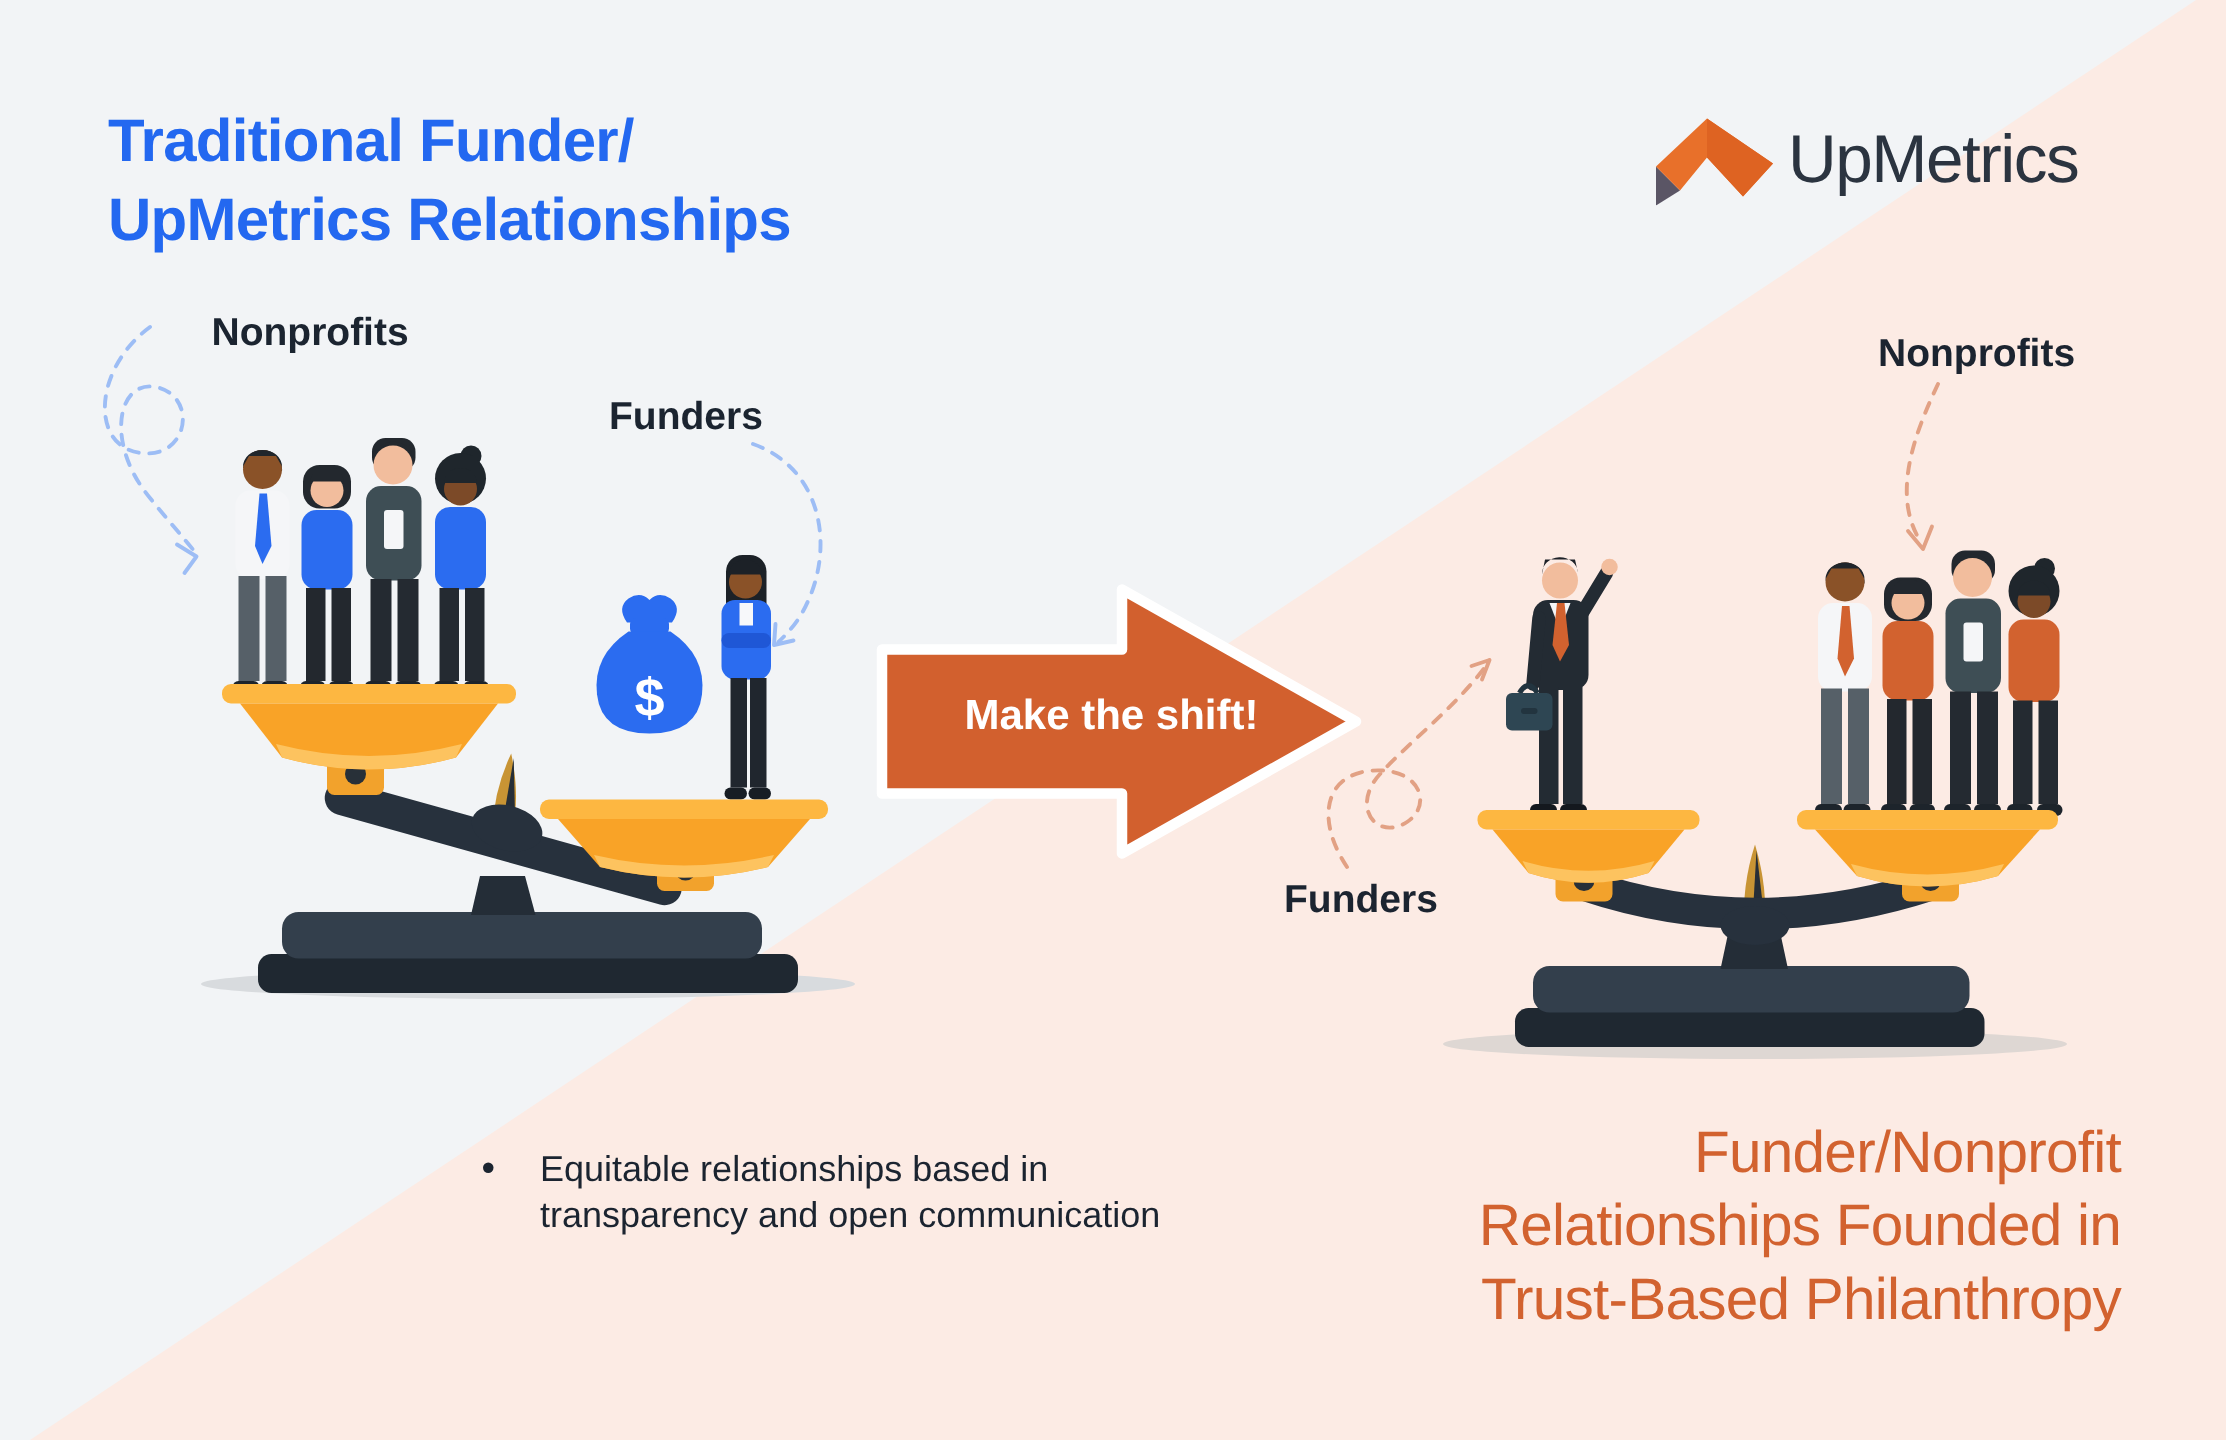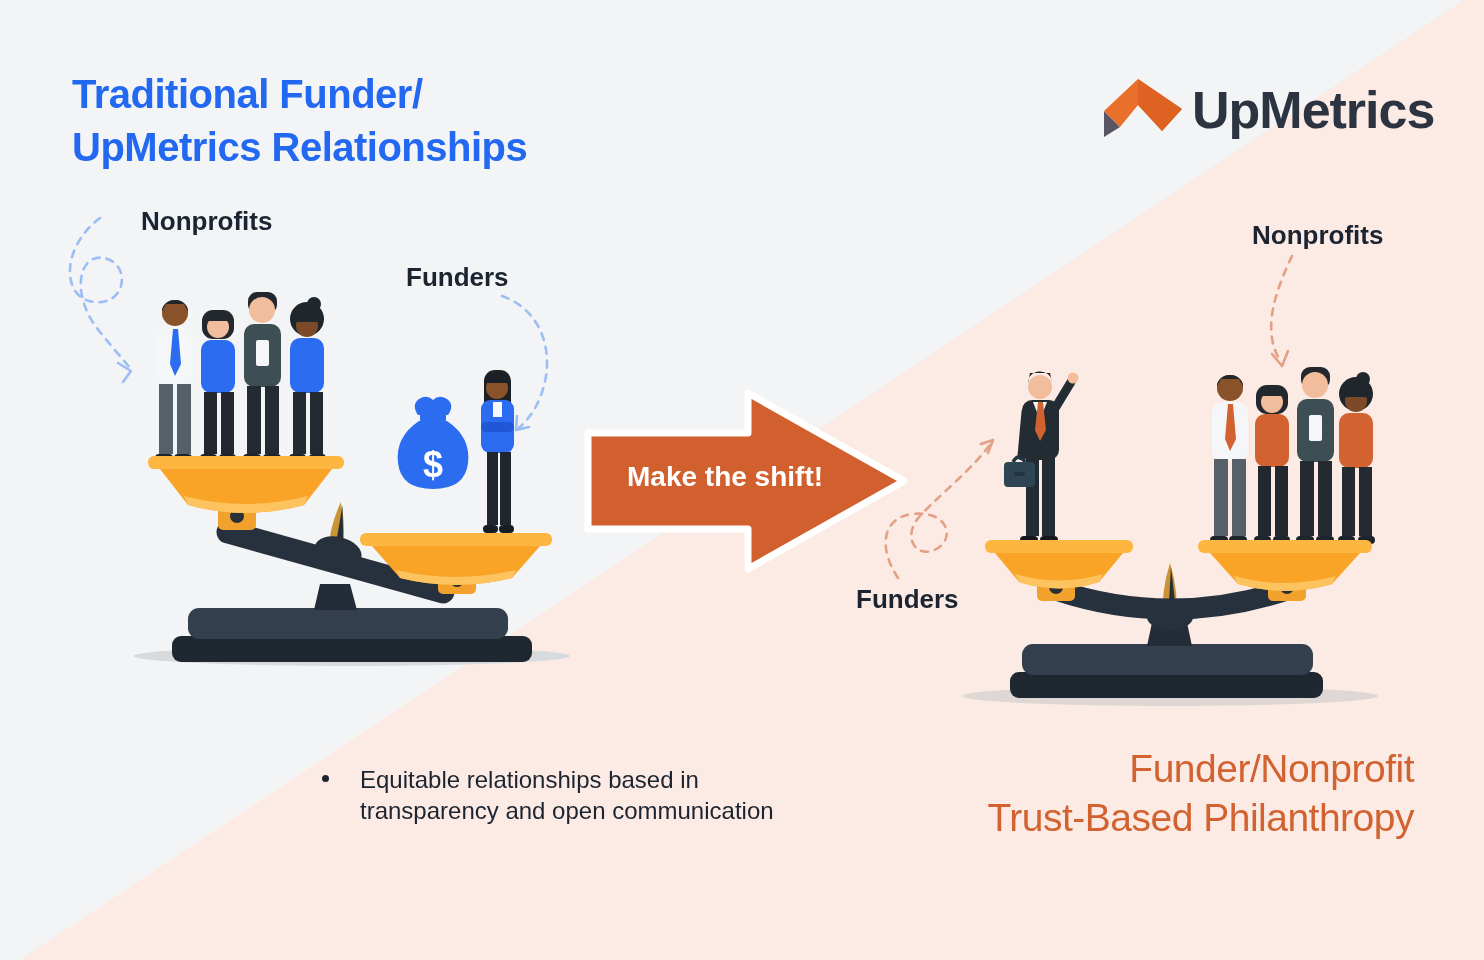--- a/index.html
+++ b/index.html
@@ -13,23 +13,23 @@
   .title-orange{left:810px;top:744px;width:604px;text-align:right;font-size:39px;
                 line-height:49px;font-weight:400;color:#d2622f;letter-spacing:-.5px;}
   .bullets{display:flex;flex-direction:column;}
   .bullets.top{left:610px;top:106px;gap:13px;}
   .bullets.bottom{left:322px;top:764px;gap:20px;}
   .bullet-item{display:flex;align-items:flex-start;}
   .dot{width:7px;height:7px;border-radius:50%;background:#1b2430;flex:0 0 7px;margin-top:11px;}
   .bullets.top .bullet-text{margin-left:34px;width:240px;font-size:23px;line-height:30px;color:#1b2430;}
   .bullets.bottom .bullet-text{margin-left:31px;width:450px;font-size:24px;line-height:31px;color:#1b2430;}
   .scale-label{font-size:26px;font-weight:700;color:#1b2430;}
-  .cta-text{left:627px;top:461px;width:275px;text-align:left;font-size:28px;
+  .cta-text{left:564px;top:461px;width:275px;text-align:right;font-size:28px;
             font-weight:800;color:#ffffff;z-index:5;}
-  .logo-text{left:1192px;top:80px;font-size:52px;font-weight:700;color:#2b3440;letter-spacing:-1px;}
+  .logo-text{left:1192px;top:80px;font-size:45px;font-weight:400;color:#2b3440;letter-spacing:-1px;}
 </style>
 </head>
 <body>
 
 <div class="canvas">
   <div class="peach"></div>
 
   <div class="abs title-blue">
     <div>Traditional Funder/</div>
     <div>UpMetrics Relationships</div>
@@ -265,15 +265,16 @@
 
   <div class="abs bullets bottom">
     <div class="bullet-item">
       <span class="dot"></span>
       <span class="bullet-text">Equitable relationships based in transparency and open communication</span>
     </div>
   </div>
 
   <div class="abs title-orange">
     <div>Funder/Nonprofit</div>
+    <div>Relationships Founded in</div>
     <div>Trust-Based Philanthropy</div>
   </div>
 </div>
 
 </body></html>

